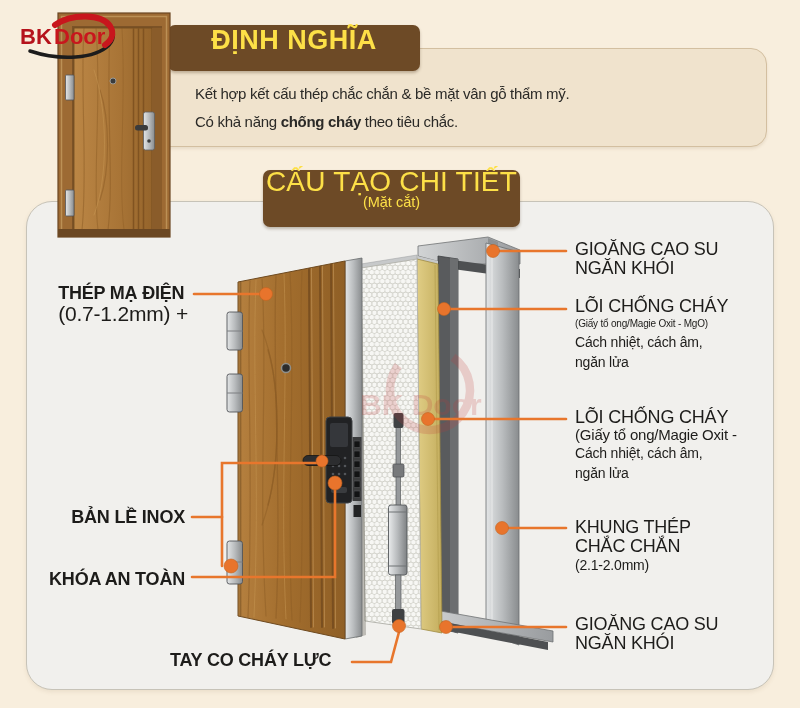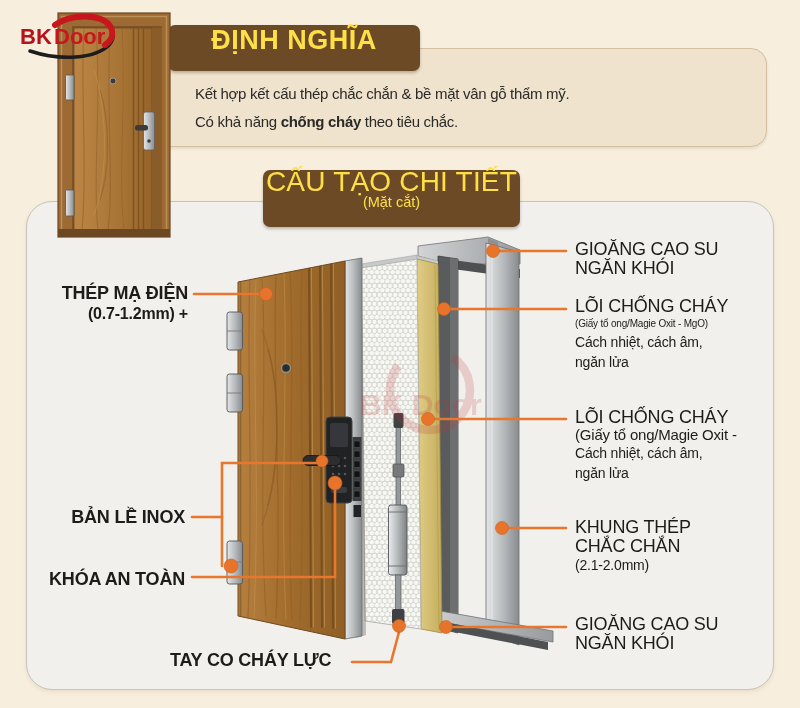--- a/index.html
+++ b/index.html
@@ -34,24 +34,24 @@
   
   .desc-text{
     left:195px;top:80px;width:565px;
     font-size:15px;line-height:28px;letter-spacing:-0.3px;color:#2b2a27;
   }
   .desc-text b{font-weight:bold;}
   
   .lbl{position:absolute;font-weight:bold;letter-spacing:-0.2px;line-height:1.1;}
   .lbl .b{font-size:18px;font-weight:bold;line-height:21px;}
   .lbl .b2{font-size:18px;font-weight:normal;line-height:18.5px;}
-  .lbl .r{font-size:16px;font-weight:bold;line-height:20px;}
+  .lbl .r{font-size:21px;font-weight:normal;line-height:20px;}
   .lbl .note{font-size:10px;font-weight:normal;line-height:16px;white-space:nowrap;}
   .lbl .d{font-size:14px;font-weight:normal;line-height:20px;}
-  .left-col{text-align:right;}
+  .left-col{}
   svg{display:block;}
 </style>
 </head>
 <body>
 
 <div class="abs desc-panel"></div>
 <div class="abs main-panel"></div>
 
 <div class="abs brown-box" id="dinh-nghia">
   <div class="t">ĐỊNH NGHĨA</div>

